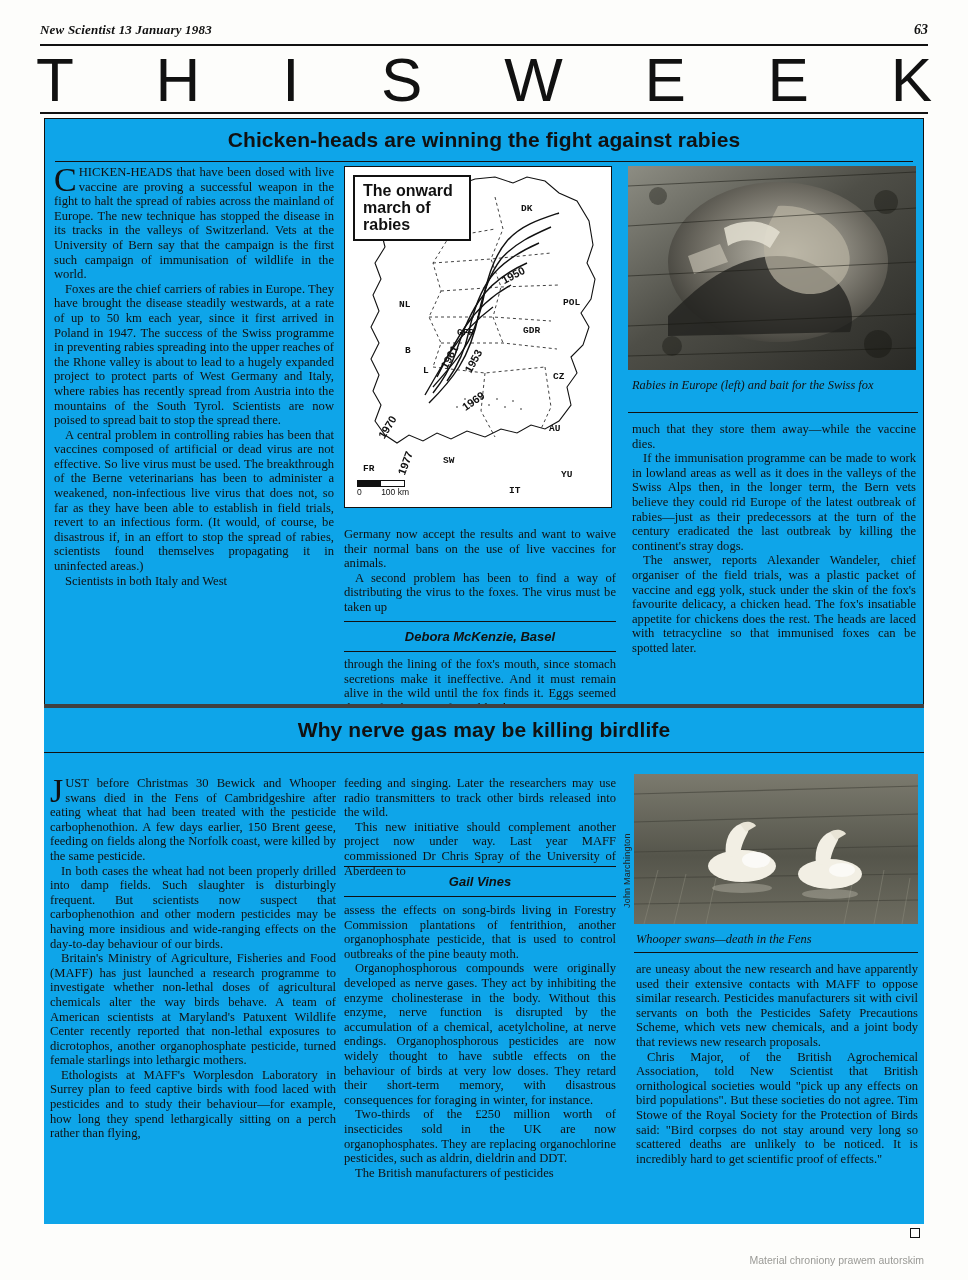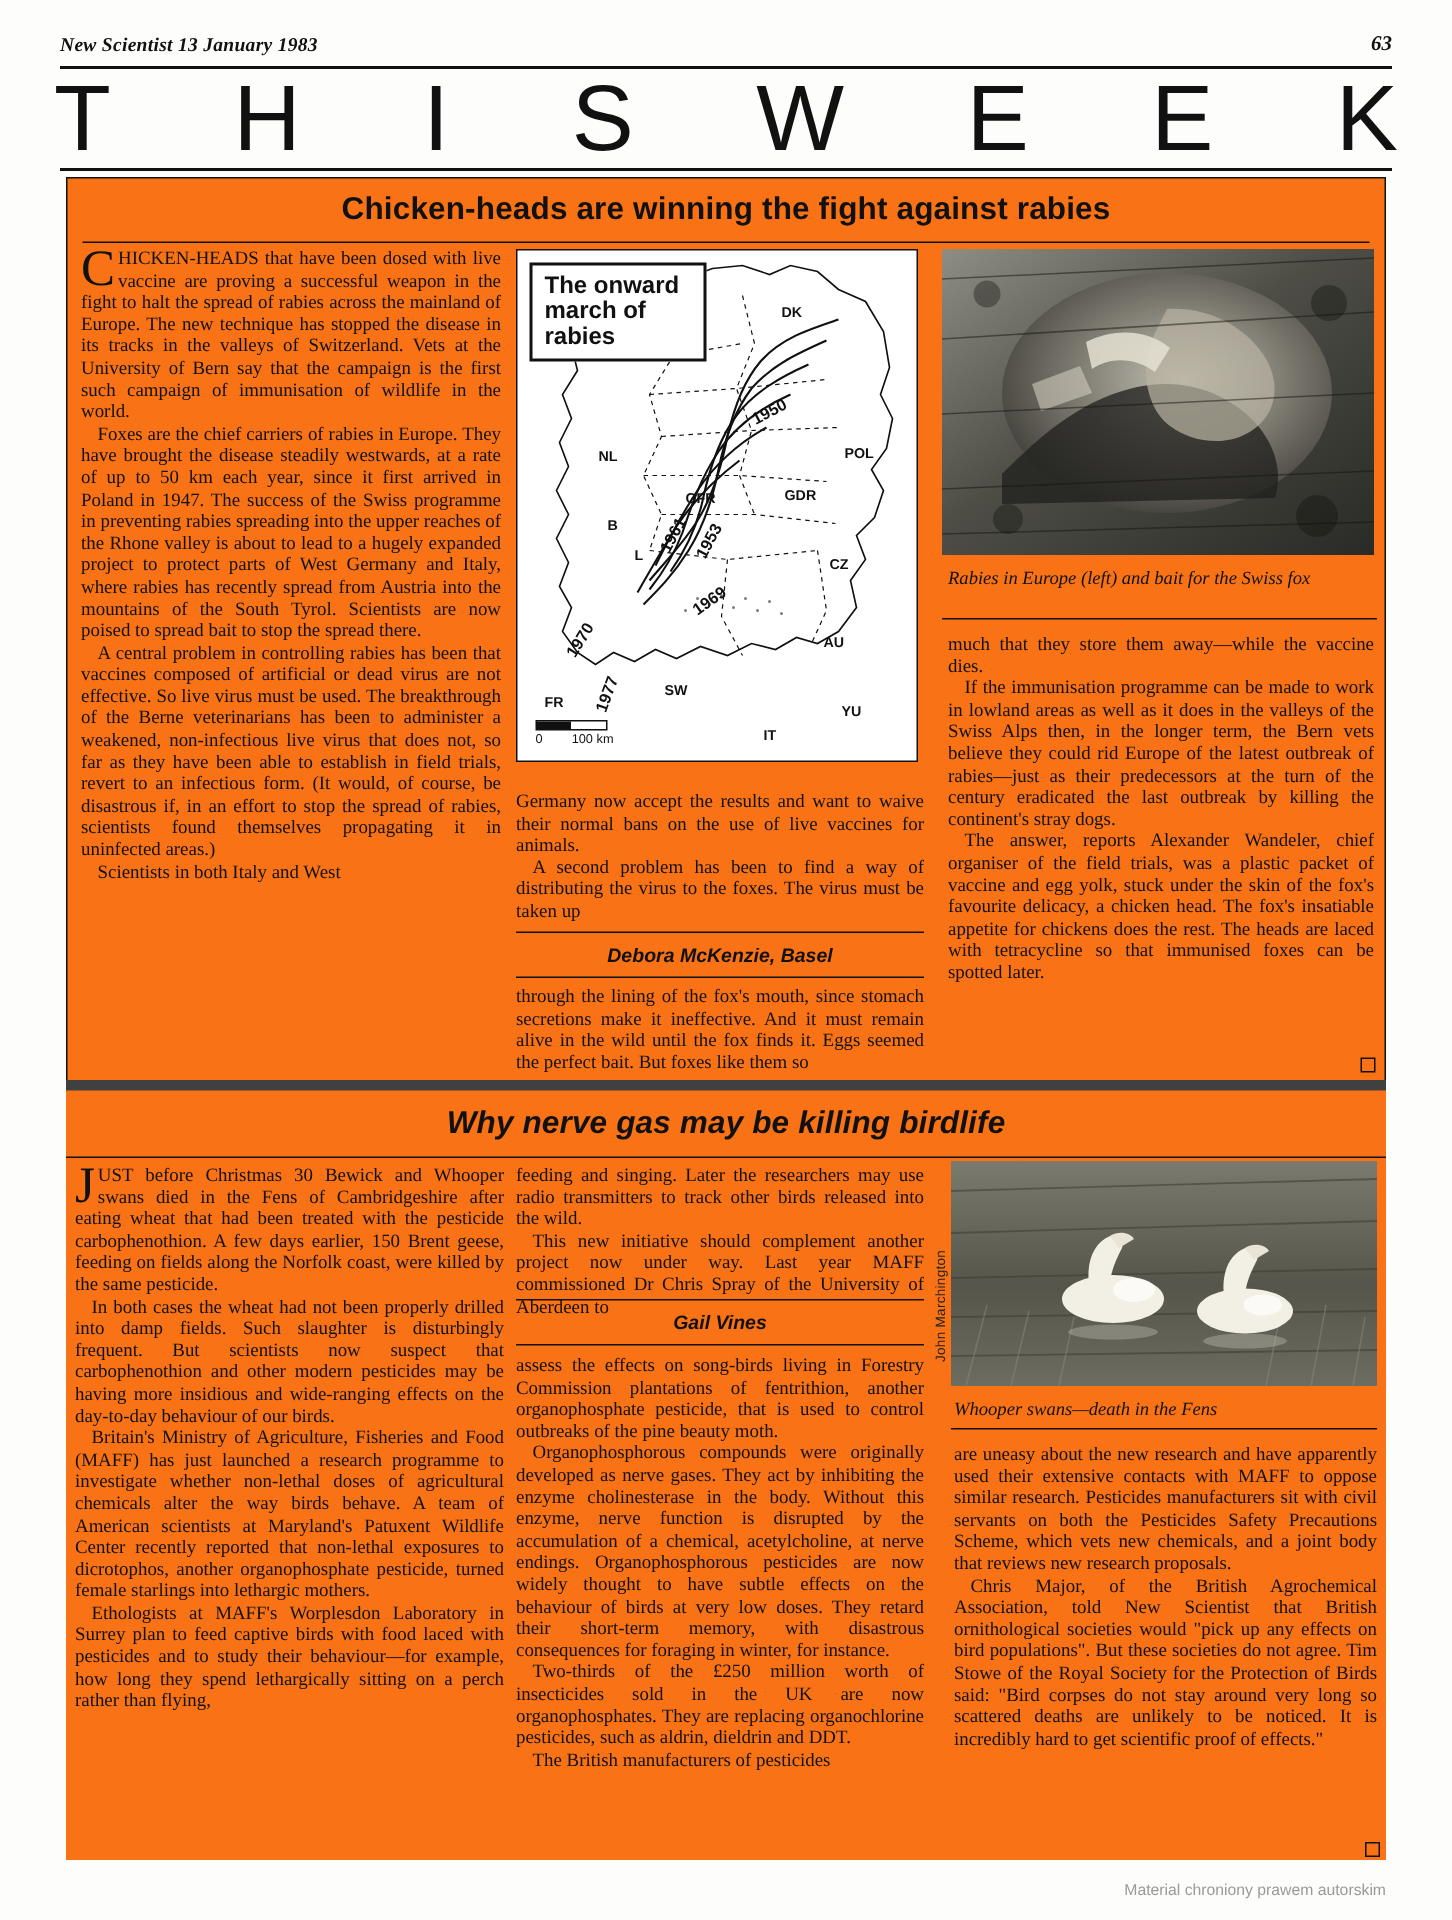--- a/index.html
+++ b/index.html
@@ -78,25 +78,25 @@
     left: 40px; top: 112px;
     width: 888px;
     height: 2px;
     background: #111;
   }
 
   
   .article {
     position: absolute;
     border: 1px solid #111;
-    background: #f97316;
+    background: #0ea5e9;
     box-sizing: border-box;
   }
   .art1 { left: 44px; top: 118px; width: 880px; height: 606px; }
-  .art2 { left: 44px; top: 720px; width: 880px; height: 520px; border: none; border-top: 7px solid #404040; font-style: italic; }
+  .art2 { left: 44px; top: 704px; width: 880px; height: 520px; border: none; border-top: 4px solid #404040; }
 
   .headline {
     width: 100%;
     text-align: center;
     font-family: "Liberation Sans", sans-serif;
     font-weight: bold;
     font-size: 21px;
     letter-spacing: .1px;
     color: #111;
   }
@@ -156,21 +156,21 @@
     padding: 5px 8px 6px 8px;
     font-family: "Liberation Sans", sans-serif;
     font-weight: bold;
     font-size: 16px;
     line-height: 17px;
     z-index: 5;
     width: 98px;
   }
   .map-country {
     position: absolute;
-    font-family: Liberation Sans, sans-serif;
+    font-family: Liberation Mono, monospace;
     font-size: 9.5px;
     font-weight: bold;
     color: #111;
     z-index: 4;
   }
   .map-year {
     position: absolute;
     font-family: "Liberation Sans", sans-serif;
     font-size: 11px;
     font-weight: bold;

